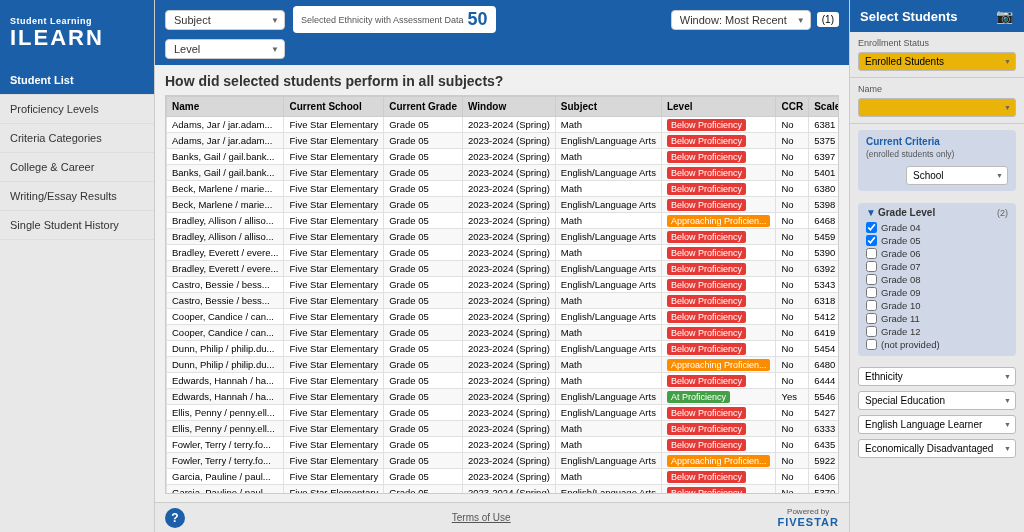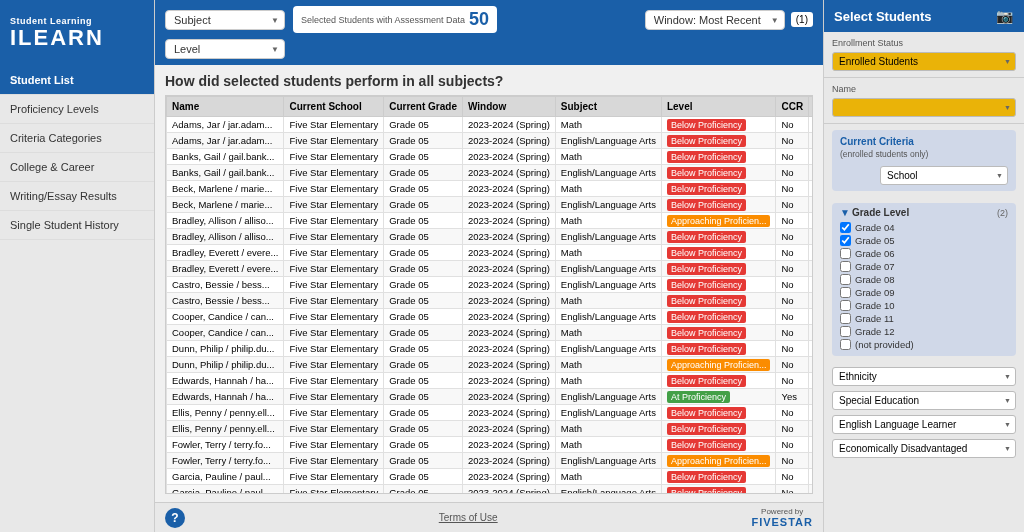--- a/index.html
+++ b/index.html
@@ -184,21 +184,21 @@
       font-weight: bold;
     }
     .fivestar-logo {
       font-size: 9px;
       color: #555;
       text-align: center;
     }
 
     
     .right-panel {
-      width: 201px;
+      width: 175px;
       background: #e8e8e8;
       border-left: 1px solid #ccc;
       flex-shrink: 0;
       display: flex;
       flex-direction: column;
       overflow-y: auto;
     }
     .right-panel-header {
       background: #1a5fa8;
       color: white;
@@ -381,21 +381,21 @@
 
 <div class="main">
 
   <div class="topbar">
     <div class="select-wrapper">
       <select class="topbar-select">
         <option>Subject</option>
       </select>
     </div>
     <div class="students-badge">
-      <span style="font-size:9px;color:#555;">Selected Students with Assessment Data</span>
+      <span style="font-size:9px;color:#555;">Selected Ethnicity with Assessment Data</span>
       <span class="count">50</span>
     </div>
     <div style="margin-left:auto; display:flex; align-items:center; gap:6px;">
       <div class="select-wrapper">
         <select class="topbar-select" style="min-width:140px;">
           <option>Window: Most Recent</option>
         </select>
       </div>
       <span style="background:white;border-radius:3px;padding:2px 5px;font-size:10px;">(1)</span>
     </div>

